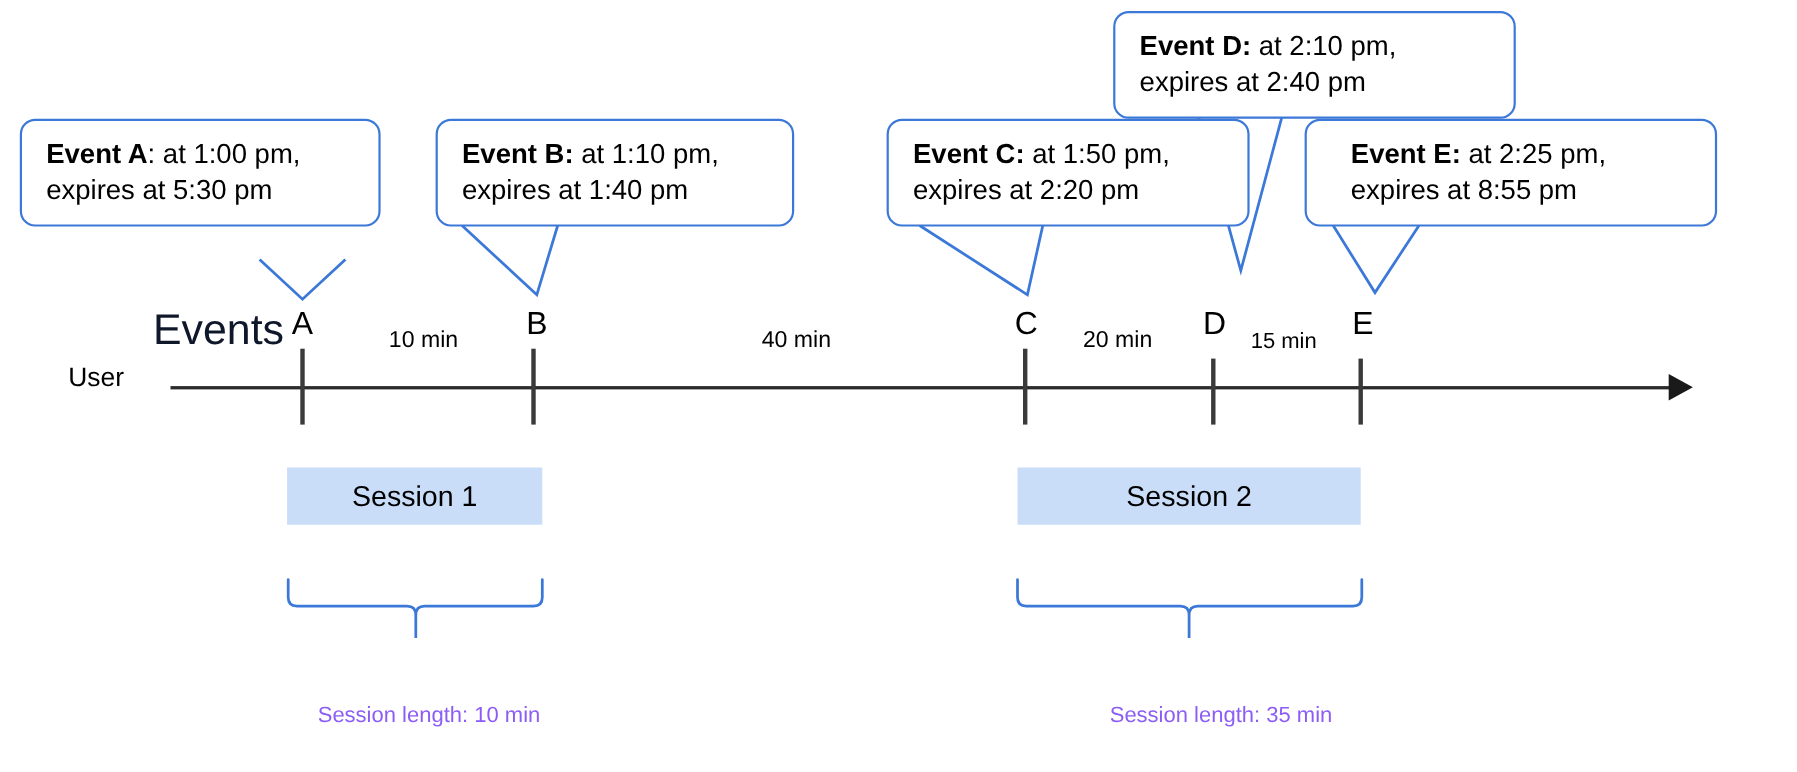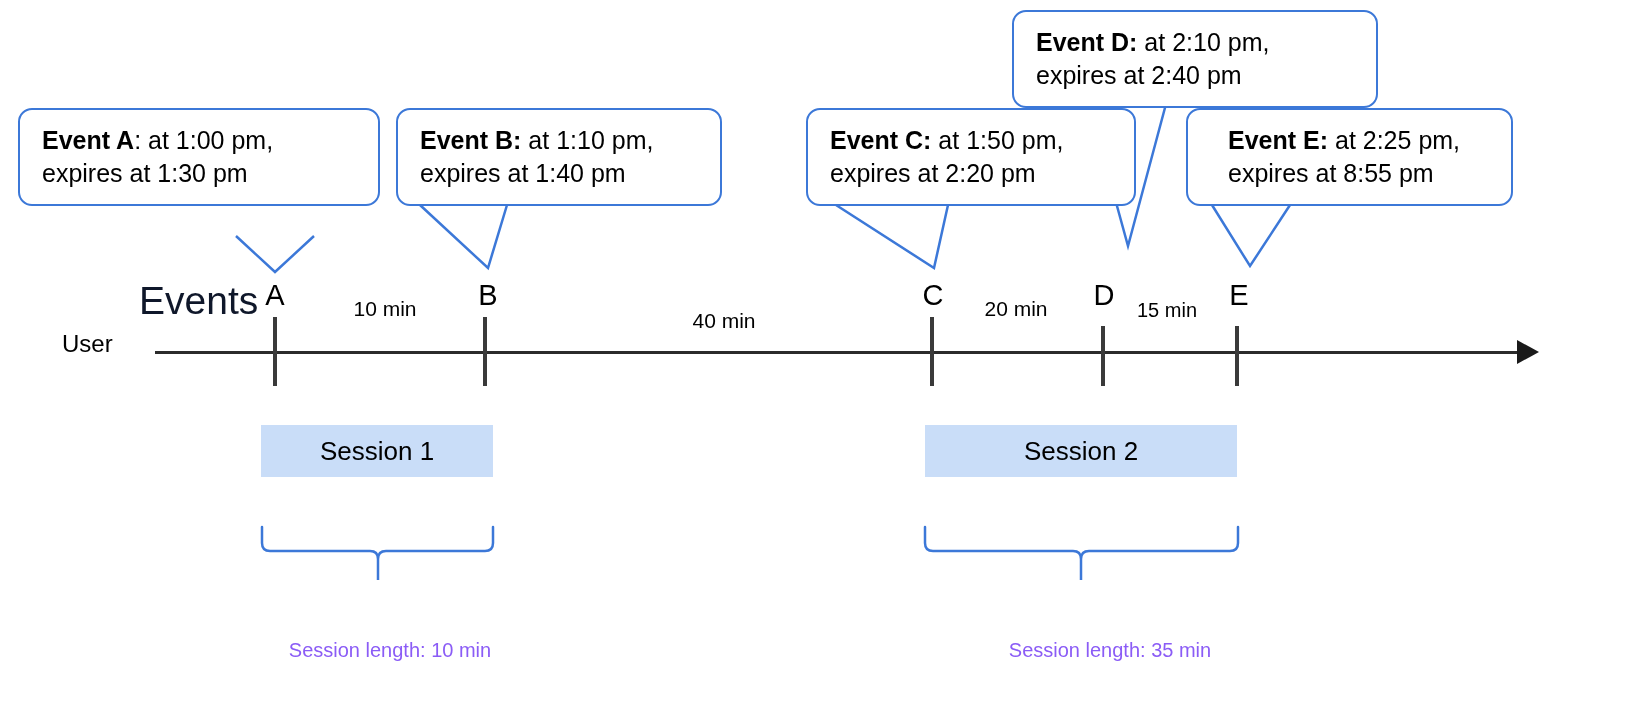--- a/index.html
+++ b/index.html
@@ -155,41 +155,41 @@
 
     <polyline points="420,205 488,268 507,205" fill="#ffffff" stroke="#3c78d8" stroke-width="2.5"></polyline>
 
     <polyline points="836,205 934,268 948,205" fill="#ffffff" stroke="#3c78d8" stroke-width="2.5"></polyline>
 
     <polyline points="1089,104 1128,246 1166,104" fill="#ffffff" stroke="#3c78d8" stroke-width="2.5"></polyline>
 
     <polyline points="1212,205 1250,266 1290,205" fill="#ffffff" stroke="#3c78d8" stroke-width="2.5"></polyline>
   </svg>
 
-  <div class="callout" style="left:18px; top:108px; width:362px;">
+  <div class="callout" style="left:18px; top:108px; width:328px;">
     <span><span class="ev">Event A</span><span>:</span><span> at 1:00 pm,</span></span>
-    <span class="l2">expires at 1:30 pm</span>
+    <span class="l2">expires at 5:30 pm</span>
   </div>
 
   <div class="callout" style="left:396px; top:108px; width:326px;">
     <span><span class="ev">Event B:</span><span></span><span> at 1:10 pm,</span></span>
     <span class="l2">expires at 1:40 pm</span>
   </div>
 
   <div class="callout" style="left:806px; top:108px; width:330px;">
     <span><span class="ev">Event C:</span><span></span><span> at 1:50 pm,</span></span>
     <span class="l2">expires at 2:20 pm</span>
   </div>
 
   <div class="callout" style="left:1012px; top:10px; width:366px;">
     <span><span class="ev">Event D:</span><span></span><span> at 2:10 pm,</span></span>
     <span class="l2">expires at 2:40 pm</span>
   </div>
 
-  <div class="callout" style="left:1186px; top:108px; width:327px;padding-left:40px;">
+  <div class="callout" style="left:1186px; top:108px; width:375px;padding-left:40px;">
     <span><span class="ev">Event E:</span><span></span><span> at 2:25 pm,</span></span>
     <span class="l2">expires at 8:55 pm</span>
   </div>
 
   <div class="events-label">Events</div>
   <div class="user-label">User</div>
 
   <div class="axis-line"></div>
   <div class="axis-arrow"></div>
 
@@ -199,21 +199,21 @@
   <div class="tick short" style="left:1101px;"></div>
   <div class="tick short" style="left:1235px;"></div>
 
   <div class="ev-letter" style="left:275px; top:281px;">A</div>
   <div class="ev-letter" style="left:488px; top:281px;">B</div>
   <div class="ev-letter" style="left:933px; top:281px;">C</div>
   <div class="ev-letter" style="left:1104px; top:281px;">D</div>
   <div class="ev-letter" style="left:1239px; top:281px;">E</div>
 
   <div class="gap-label" style="left:385px; top:298px;">10 min</div>
-  <div class="gap-label" style="left:724px; top:310px;">40 min</div>
+  <div class="gap-label" style="left:724px; top:298px;">40 min</div>
   <div class="gap-label" style="left:1016px; top:298px;">20 min</div>
   <div class="gap-label" style="left:1167px; top:300px; font-size:20px;">15 min</div>
 
   <div class="session-bar" style="left:261px; top:425px; width:232px;">
     <span>Session 1</span>
   </div>
   <div class="session-bar" style="left:925px; top:425px; width:312px;">
     <span>Session 2</span>
   </div>
 

